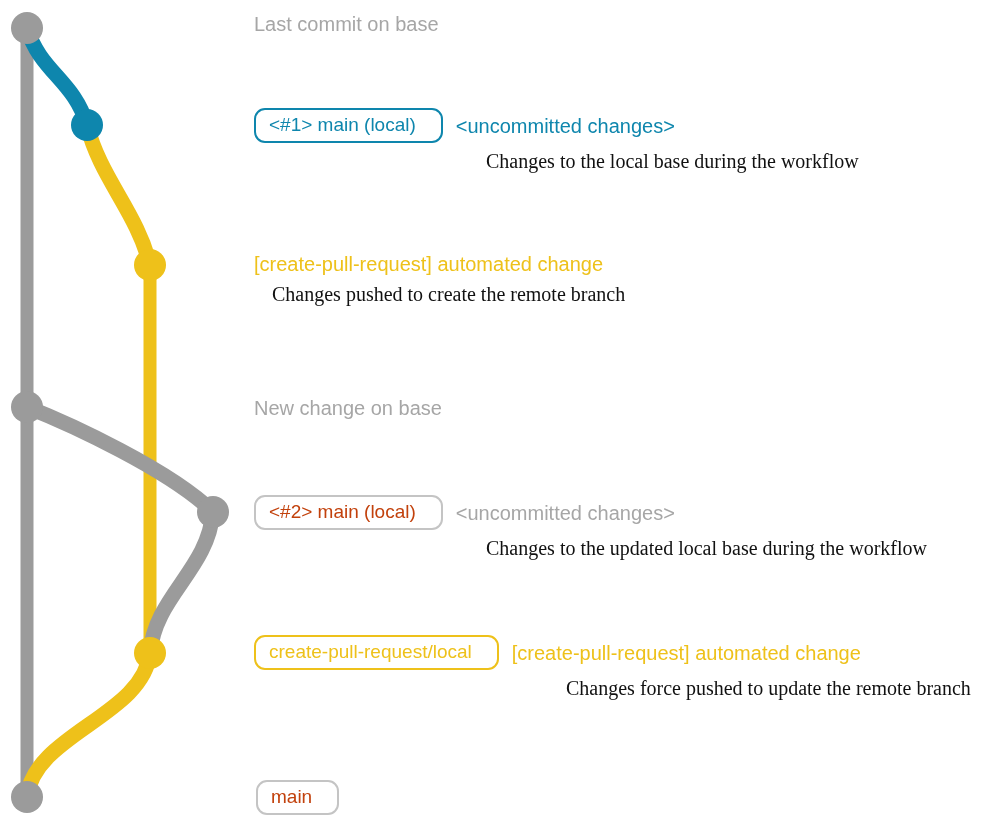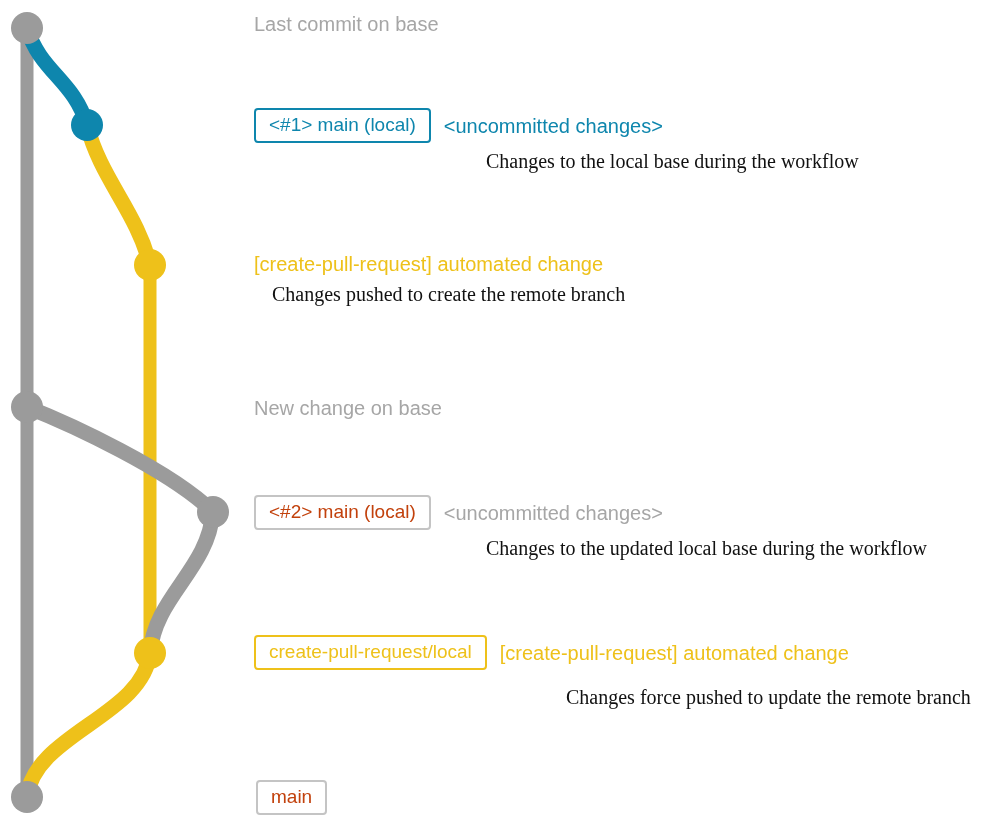--- a/index.html
+++ b/index.html
@@ -34,22 +34,22 @@
     align-items: flex-start;
   }
   .row-line {
     display: flex;
     align-items: center;
     white-space: nowrap;
   }
   .badge {
     display: inline-block;
     border: 2px solid #cccccc;
-    border-radius: 4px;
-    padding: 4px 13px 5px 13px;
+    border-radius: 11px;
+    padding: 4px 25px 5px 13px;
     font-size: 19px;
     line-height: 22px;
     color: #9b9b9b;
     background: transparent;
     font-family: "Liberation Sans", sans-serif;
   }
   .badge.blue {
     border-color: #0e86ad;
     color: #0e86ad;
   }
@@ -157,21 +157,21 @@
     </div>
   </div>
 
   <div class="row" style="left:254px; top:635px;">
     <div class="stacked">
       <div class="row-line">
         <span class="badge yellow">create-pull-request/local</span>
         <span class="badge-gap"></span>
         <span class="subject yellow">[create-pull-request] automated change</span>
       </div>
-      <div class="desc" style="margin-left:312px; margin-top:16px;text-align:right;">Changes force pushed to update the remote branch</div>
+      <div class="desc" style="margin-left:312px; margin-top:7px;text-align:right;">Changes force pushed to update the remote branch</div>
     </div>
   </div>
 
   <div class="row" style="left:256px; top:780px;">
     <div class="stacked">
       <div class="row-line">
         <span class="badge gray">main</span>
         <span class="badge-gap"></span>
       </div>
     </div>

